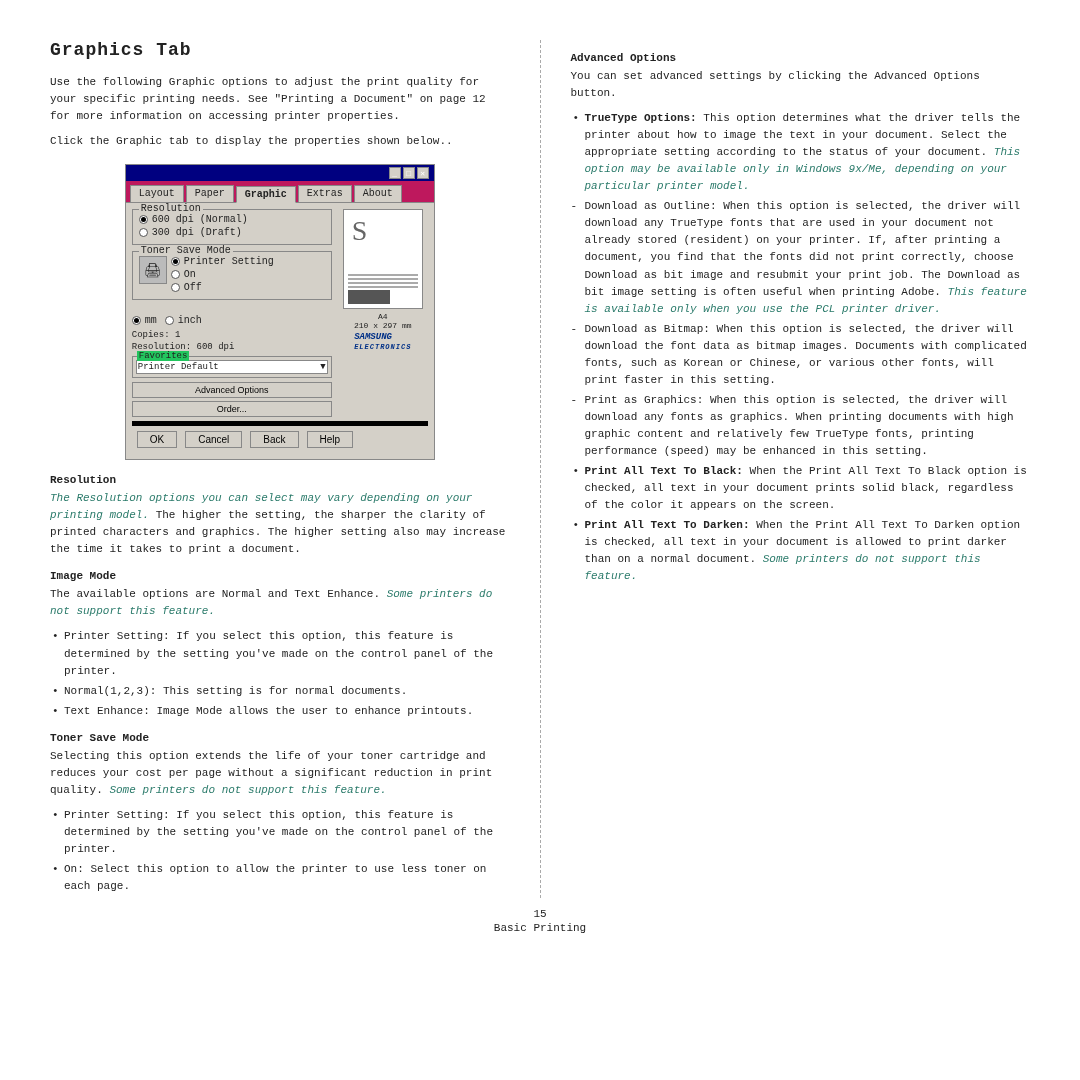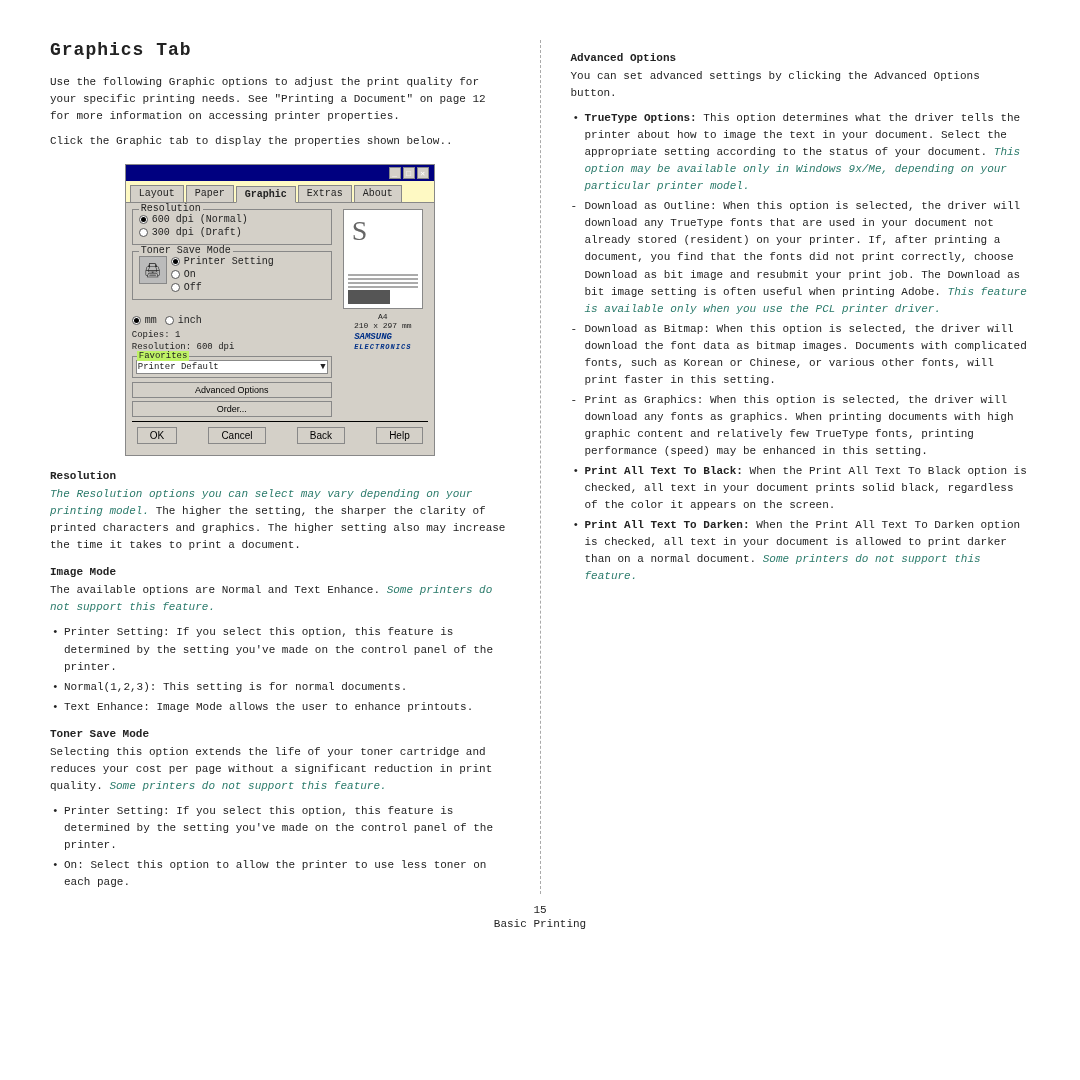--- a/index.html
+++ b/index.html
@@ -106,21 +106,21 @@
       background: #d4d0c8;
       border: 1px solid #888;
       font-size: 8px;
       display: flex;
       align-items: center;
       justify-content: center;
       cursor: pointer;
     }
     .dialog-tabs {
       display: flex;
-      background: #fef9c3;
+      background: #be185d;
       padding-top: 4px;
       padding-left: 4px;
       border-bottom: 1px solid #888;
     }
     .tab {
       padding: 2px 8px;
       border: 1px solid #888;
       border-bottom: none;
       background: #d4d0c8;
       font-size: 10px;
@@ -247,21 +247,21 @@
       border: 1px solid #888;
       padding: 3px;
       margin-top: 4px;
       font-size: 9px;
       position: relative;
     }
     .favorites-label {
       position: absolute;
       top: -6px;
       left: 4px;
-      background: #bef264;
+      background: #22c55e;
       padding: 0 2px;
       font-size: 9px;
     }
     .select-box {
       width: 100%;
       border: 1px solid #888;
       background: #fff;
       font-size: 9px;
       padding: 1px;
       display: flex;
@@ -285,24 +285,24 @@
       font-size: 9px;
       padding: 2px 6px;
       margin-top: 3px;
       cursor: pointer;
       display: block;
       width: 100%;
       text-align: center;
     }
     .dialog-footer {
       display: flex;
-      justify-content: space-between;
+      justify-content: flex-start;
       gap: 8px;
       padding: 5px;
-      border-top: 1px solid #000000;
+      border-top: 5px solid #000000;
       margin-top: 4px;
     }
     .footer-btn {
       border: 1px solid #888;
       background: #d4d0c8;
       font-size: 10px;
       padding: 2px 12px;
       cursor: pointer;
     }
     .samsung-logo {

